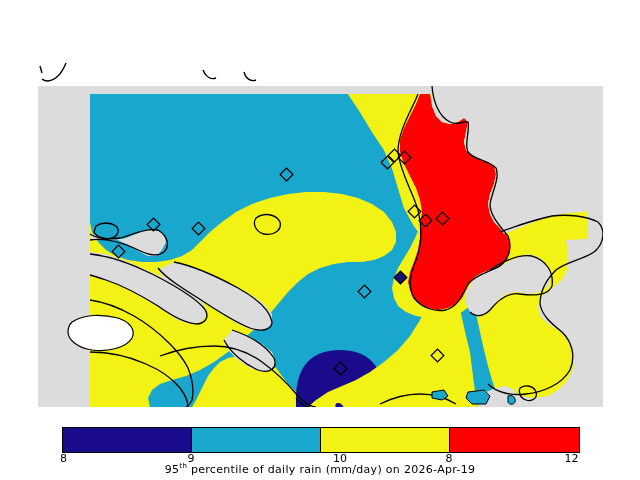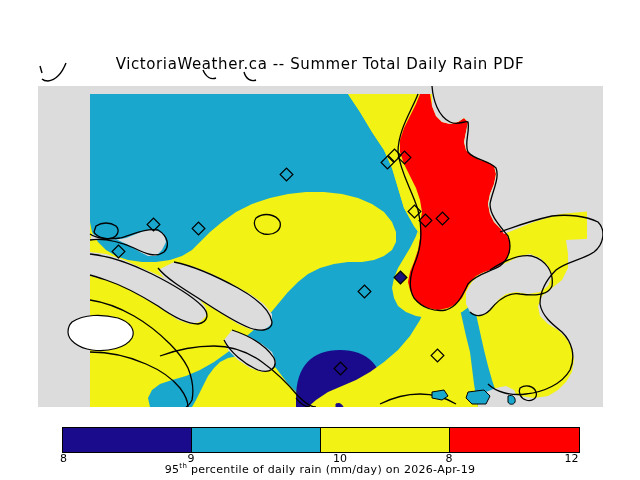--- a/index.html
+++ b/index.html
@@ -89,21 +89,20 @@
   .cb-caption sup {
     font-size: 7px;
     vertical-align: super;
   }
 </style>
 </head>
 <body>
 
 <div id="page">
 
-  <div class="title">VictoriaWeather.ca -- Summer Total Daily Rain PDF</div>
 
   <svg id="map-svg" width="640" height="480" viewBox="0 0 640 480" shape-rendering="geometricPrecision">
 
     <defs>
       <clipPath id="panelClip">
         <rect x="38" y="86" width="565" height="321"></rect>
       </clipPath>
       <clipPath id="dataClip">
         <rect x="90" y="94" width="497" height="313"></rect>
       </clipPath>

